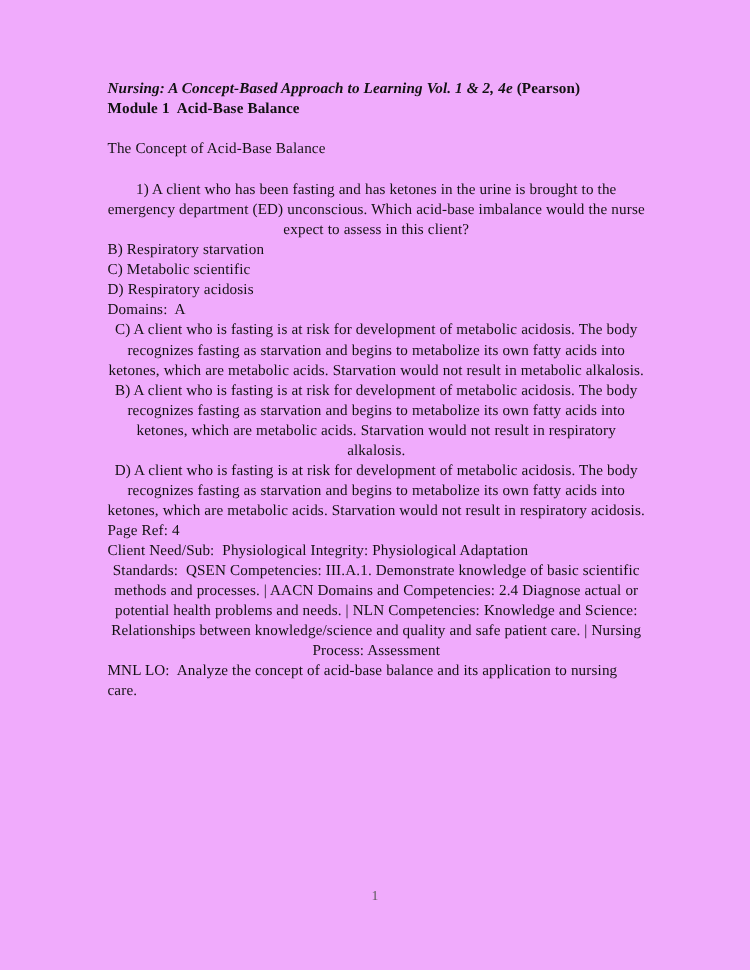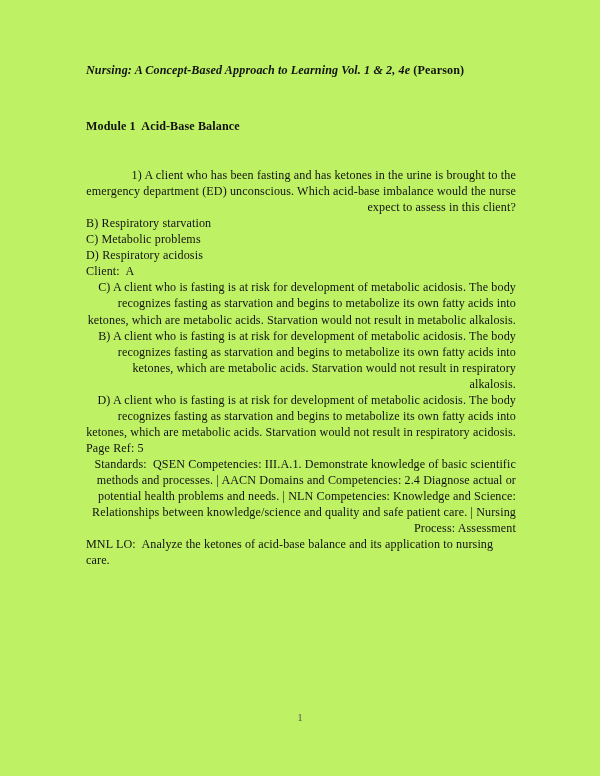--- a/index.html
+++ b/index.html
@@ -16,53 +16,52 @@
     font-family: "Liberation Serif", "DejaVu Serif", serif;
     color: #121212;
     -webkit-font-smoothing: antialiased;
   }
   .page {
     position: absolute;
     left: 0;
     top: 0;
     width: 600px;
     height: 776px;
-    background: #bef264;
+    background: #f0abfc;
   }
   .content {
     position: absolute;
     left: 86px;
     top: 62px;
     width: 430px;
   }
   .line {
     font-size: 12.1px;
     line-height: 16.05px;
     text-align: left;
     white-space: pre-wrap;
     margin: 0;
     letter-spacing: 0.01em;
   }
   .para {
     font-size: 12.1px;
     line-height: 16.05px;
     margin: 0;
-    text-align: right;
+    text-align: center;
     white-space: pre-wrap;
     letter-spacing: 0.01em;
   }
   .header-title {
     font-weight: bold;
   }
   .header-title .ital {
     font-style: italic;
   }
   .header-sub {
     font-weight: bold;
-    margin-top: 40px;
   }
   .spacer-sm { height: 16px; }
   .spacer-md { height: 17px; }
   .page-number {
     position: absolute;
     left: 0;
     top: 710px;
     width: 600px;
     text-align: center;
     font-size: 11px;
@@ -77,36 +76,38 @@
 <div class="page">
 
   <div class="content">
 
     <div class="line header-title"><span class="ital">Nursing: A Concept-Based Approach to Learning Vol. 1 &amp; 2, 4e</span><span> (Pearson)</span></div>
 
     <div class="line header-sub">Module 1  Acid-Base Balance</div>
 
     <div class="spacer-sm"></div>
 
+    <div class="line">The Concept of Acid-Base Balance</div>
 
     <div class="spacer-md"></div>
 
     <div class="para">1) A client who has been fasting and has ketones in the urine is brought to the emergency department (ED) unconscious. Which acid-base imbalance would the nurse expect to assess in this client?</div>
 
     <div class="line">B) Respiratory starvation</div>
-    <div class="line">C) Metabolic problems</div>
+    <div class="line">C) Metabolic scientific</div>
     <div class="line">D) Respiratory acidosis</div>
 
-    <div class="line">Client:  A</div>
+    <div class="line">Domains:  A</div>
 
     <div class="para">C) A client who is fasting is at risk for development of metabolic acidosis. The body recognizes fasting as starvation and begins to metabolize its own fatty acids into ketones, which are metabolic acids. Starvation would not result in metabolic alkalosis.</div>
     <div class="para">B) A client who is fasting is at risk for development of metabolic acidosis. The body recognizes fasting as starvation and begins to metabolize its own fatty acids into ketones, which are metabolic acids. Starvation would not result in respiratory alkalosis.</div>
     <div class="para">D) A client who is fasting is at risk for development of metabolic acidosis. The body recognizes fasting as starvation and begins to metabolize its own fatty acids into ketones, which are metabolic acids. Starvation would not result in respiratory acidosis.</div>
 
-    <div class="line">Page Ref: 5</div>
+    <div class="line">Page Ref: 4</div>
+    <div class="line">Client Need/Sub:  Physiological Integrity: Physiological Adaptation</div>
     <div class="para">Standards:  QSEN Competencies: III.A.1. Demonstrate knowledge of basic scientific methods and processes. | AACN Domains and Competencies: 2.4 Diagnose actual or potential health problems and needs. | NLN Competencies: Knowledge and Science: Relationships between knowledge/science and quality and safe patient care. | Nursing Process: Assessment</div>
-    <div class="line">MNL LO:  Analyze the ketones of acid-base balance and its application to nursing care.</div>
+    <div class="line">MNL LO:  Analyze the concept of acid-base balance and its application to nursing care.</div>
 
   </div>
 
   <div class="page-number">1</div>
 
 </div>
 
 </body></html>

